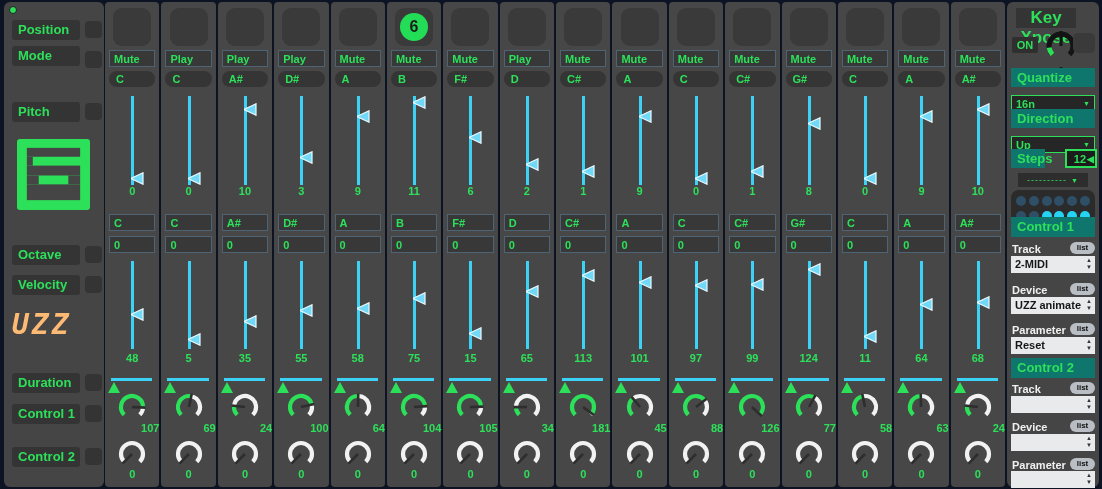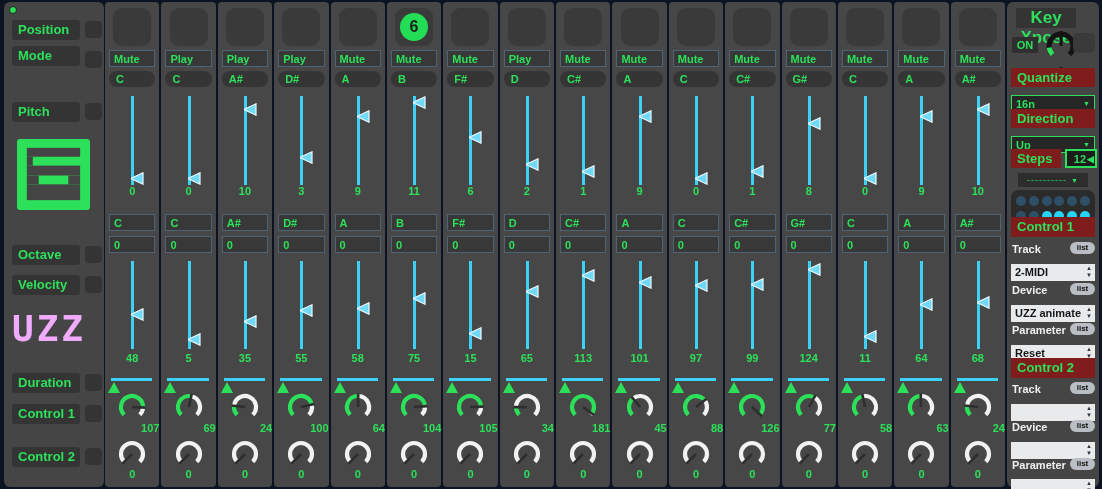--- a/index.html
+++ b/index.html
@@ -5,22 +5,22 @@
   html,body{margin:0;padding:0;background:#0c1322;}
   *{box-sizing:border-box;font-family:"Liberation Sans",sans-serif;}
   #app{position:relative;width:1102px;height:489px;background:#0c1322;overflow:hidden;}
 
   
   #sidebar{position:absolute;left:4px;top:2px;width:100px;height:485px;background:#454545;border-radius:6px;}
   .led{position:absolute;left:5px;top:4px;width:8px;height:8px;border-radius:50%;background:#2de05a;border:1px solid #222;}
   .srow{position:absolute;left:8px;width:68px;height:20px;background:#343434;border-radius:3px;color:#2de05a;
         font-size:13px;font-weight:600;line-height:20px;padding-left:6px;white-space:nowrap;overflow:hidden;}
   .sbtn{position:absolute;left:81px;width:17px;height:17px;background:#343434;border-radius:4px;}
-  #uzz-logo{position:absolute;left:8px;top:306px;color:#f0abfc;font-family:"DejaVu Sans Mono",monospace;
-            font-weight:bold;font-size:36px;letter-spacing:3px;}
+  #uzz-logo{position:absolute;left:8px;top:306px;color:#fdba74;font-family:"DejaVu Sans Mono",monospace;
+            font-weight:bold;font-size:28px;letter-spacing:3px;font-style:italic;}
 
   
   #grid{position:absolute;left:105px;top:2px;width:900px;height:485px;display:grid;
         grid-template-columns:repeat(16,1fr);gap:2px;}
   .col{position:relative;background:#474747;border-radius:4px;}
   .stepbtn{position:absolute;top:6px;left:50%;margin-left:-19px;width:38px;height:38px;background:#3a3a3a;border-radius:9px;}
   .poscircle{width:28px;height:28px;margin:5px auto;border-radius:50%;background:#22dd55;color:#1c1c1c;
              font-size:16px;font-weight:bold;text-align:center;line-height:28px;}
   .dd{position:absolute;left:4px;right:4px;height:17px;border:1px solid #4e6474;background:#383838;
       display:flex;align-items:center;justify-content:space-between;padding:0 4px;gap:46px;}
@@ -43,21 +43,21 @@
   .dline{position:absolute;top:6px;left:6px;right:7px;height:3px;background:#3cd2f5;}
   .dtri{position:absolute;top:10px;left:3px;}
   .knob{position:absolute;left:50%;margin-left:-18px;}
   .knob1{top:390px;}
   .knob2{top:437px;}
   .k1val{top:420px;text-align:right;}
   .k2val{top:466px;}
 
   
   #right{position:absolute;left:1007px;top:2px;width:92px;height:485px;background:#454545;border-radius:6px;}
-  .rlabel{position:absolute;left:4px;width:84px;height:19px;background:#7f1d1d;color:#2de05a;font-size:13px;
+  .rlabel{position:absolute;left:4px;width:84px;height:19px;background:#0f766e;color:#2de05a;font-size:13px;
           font-weight:600;line-height:19px;padding-left:6px;}
   .kx-title{position:absolute;left:9px;top:6px;width:60px;height:20px;background:#343434;color:#2de05a;
             font-size:17px;font-weight:600;text-align:center;line-height:20px;}
   .on-btn{position:absolute;left:5px;top:35px;width:26px;height:16px;background:#2f2f2f;border-radius:2px;
           color:#2de05a;font-size:11px;font-weight:bold;text-align:center;line-height:16px;}
   .kx-knob{position:absolute;left:34px;top:25px;}
   .kx-val{position:absolute;left:34px;top:63px;width:40px;text-align:center;color:#151515;font-size:11px;font-weight:bold;}
   .kx-btn{position:absolute;right:4px;top:31px;width:22px;height:20px;background:#3a3a3a;border-radius:5px;}
   .gdd{position:absolute;left:4px;width:84px;height:17px;border:1px solid #2de05a;background:#262626;
        display:flex;align-items:center;justify-content:space-between;padding:0 4px;margin-top:6px;}
@@ -67,21 +67,21 @@
   .pat-dd{position:absolute;left:11px;top:171px;width:70px;height:14px;background:#2d2d2d;display:flex;
           align-items:center;justify-content:center;gap:4px;color:#2de05a;font-size:9px;letter-spacing:1px;}
   .dots{position:absolute;left:4px;top:188px;width:84px;height:36px;background:#2b2b2b;border-radius:8px;
         display:grid;grid-template-columns:repeat(6,1fr);gap:2px;padding:4px 5px;}
   .dot{width:10px;height:10px;border-radius:50%;background:#2e4f66;margin:auto;}
   .dot.on{background:#27d3f5;}
   .flabel{position:absolute;left:5px;color:#f0f0f0;font-size:11px;font-weight:bold;}
   .listpill{position:absolute;right:4px;width:25px;height:12px;background:#b8bec4;border-radius:7px;color:#111;
             font-size:8px;font-weight:bold;text-align:center;line-height:12px;}
   .field{position:absolute;left:4px;width:84px;height:17px;background:#e8eaec;color:#161616;font-size:11px;
-         font-weight:bold;line-height:17px;padding-left:4px;margin-top:8px;}
+         font-weight:bold;line-height:17px;padding-left:4px;}
   .spinner{position:absolute;right:3px;top:1px;display:flex;flex-direction:column;align-items:center;color:#333;
            font-size:6px;line-height:7px;}
 </style>
 </head>
 <body>
 
 <div id="app">
 
   <div id="sidebar">
     <div class="led"></div>
@@ -916,21 +916,21 @@
       <span class="ddtext">16n</span>
       <span class="arrow">▼</span>
     </div>
 
     <div class="rlabel" style="top:107px">Direction</div>
     <div class="gdd" style="top:128px">
       <span class="ddtext">Up</span>
       <span class="arrow">▼</span>
     </div>
 
-    <div class="rlabel" style="top:147px;width:50px">Steps</div>
+    <div class="rlabel" style="top:147px;width:34px">Steps</div>
     <div class="stepsbox">
       <span>12</span>
       <span class="larr">◀</span>
     </div>
 
     <div class="pat-dd">
       <span>----------</span>
       <span class="arrow">▼</span>
     </div>
 

